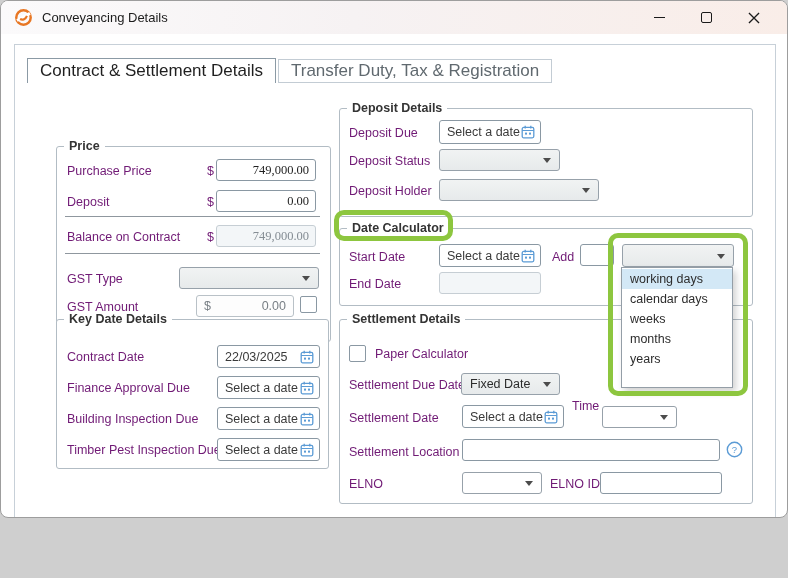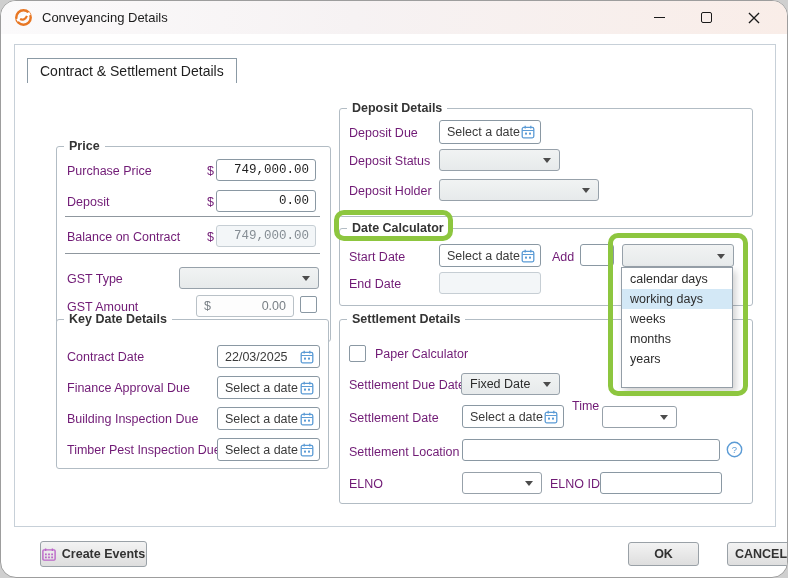--- a/index.html
+++ b/index.html
@@ -1,48 +1,48 @@
 <!DOCTYPE html>
 <html><head>
 <meta charset="utf-8">
 <style>
   * { box-sizing: border-box; margin: 0; padding: 0; }
   html,body { width:788px; height:578px; background:#cfcfcf; font-family:"Liberation Sans", sans-serif; }
   .window{
-    position:relative; width:788px; height:578px; background:#fff;
-    border:1px solid #9d9d9d; border-radius:16px; overflow:hidden;
+    position:relative; width:788px; height:518px; background:#fff;
+    border:1px solid #9d9d9d; border-radius:8px; overflow:hidden;
     font-size:12.5px; color:#3b3b3b;
   }
   
   .titlebar{
     position:absolute; left:0; top:0; width:100%; height:33px;
     display:flex; align-items:center; padding-left:13px;
     background:linear-gradient(90deg,#fbfafb 0%, #f6f2f3 45%, #f9ede8 100%);
   }
   .titlebar .title{ margin-left:9px; font-size:13px; color:#1c1c1c; }
   .winbtns{ position:absolute; right:10px; top:0; height:33px; display:flex; }
   .winbtn{ width:47px; height:33px; display:flex; align-items:center; justify-content:center; cursor:default; }
   .min-glyph{ width:11px; height:1.4px; background:#1a1a1a; display:block; }
   .max-glyph{ width:11px; height:11px; border:1.3px solid #1a1a1a; border-radius:2px; display:block; }
   
   .panel{ position:absolute; left:13px; top:43px; width:762px; height:483px;
           border:1px solid #c7d0d8; background:#fff; }
   .tabs{ position:absolute; left:26px; top:57px; display:flex; z-index:3; }
-  .tab{ height:25px; display:flex; align-items:center; padding:0 12px; background:#fff; font-size:14px; }
+  .tab{ height:25px; display:flex; align-items:center; padding:0 12px; background:#fff; font-size:17px; }
   .tab.active{ border:1px solid #8b9aa5; border-bottom:none; color:#1f1f1f; z-index:2; }
   .tab.inactive{ border:1px solid #c3ccd4; color:#60696f; margin-left:2px; height:24px; margin-top:1px; }
   
   .group{ position:absolute; border:1px solid #b2bcc4; border-radius:3px; background:#fff; }
   .legend{ position:absolute; top:-8px; left:7px; background:#fff; padding:0 5px;
            font-weight:600; color:#343434; font-size:12.5px; white-space:nowrap; line-height:15px; }
   .lbl{ position:absolute; white-space:nowrap; color:#701a75; line-height:14px; font-size:12.5px; }
   .divider{ position:absolute; height:0; border-top:1px solid #8f979e; }
   
   .textbox{ position:absolute; border:1px solid #8a98a3; border-radius:3px; background:#fff;
-            font-family:Liberation Mono, monospace; font-size:12.5px; color:#1f1f1f;
+            font-family:Liberation Serif, serif; font-size:12.5px; color:#1f1f1f;
             padding:0 6px; outline:none; }
   .textbox.num{ text-align:right; }
   .textbox.disabled{ background:#f3f6f8; border-color:#c6ced4; color:#858d94; }
   .fakebox{ position:absolute; border:1px solid #b9c1c7; border-radius:3px; background:#fdfdfd;
             display:flex; align-items:center; justify-content:space-between; padding:0 7px; color:#787f85; }
   .datepicker{ position:absolute; border:1px solid #8a98a3; border-radius:3px; background:#fff;
                display:flex; align-items:center; justify-content:space-between; padding:0 5px 0 7px;
                color:#3a3a3a; cursor:default; }
   .datepicker .dp-text{ white-space:nowrap; }
   .combo{ position:absolute; border:1px solid #97a1aa; border-radius:3px;
@@ -93,20 +93,21 @@
         <svg width="12" height="12" viewBox="0 0 10 10">
             <path d="M0.8 0.8 L9.2 9.2 M9.2 0.8 L0.8 9.2" stroke="#1a1a1a" stroke-width="1.1"></path>
           </svg>
       </div>
     </div>
   </div>
 
   <div class="panel"></div>
   <div class="tabs">
     <div class="tab active">Contract &amp; Settlement Details</div>
+    <div class="tab inactive">Transfer Duty, Tax &amp; Registration</div>
   </div>
 
   <section class="group" style="left:55px; top:107px; width:275px; height:196px;margin-top:38px;">
     <span class="legend">Price</span>
 
     <span class="lbl" style="left:10px; top:17px;">Purchase Price</span>
     <span class="lbl" style="left:150px; top:17px;">$</span>
     <input class="textbox num" style="left: 159px; top: 12px; width: 100px; height: 22px;" readonly="" value="749,000.00">
 
     <span class="lbl" style="left:10px; top:48px;">Deposit</span>
@@ -184,22 +185,22 @@
     <input class="textbox" style="left: 240px; top: 15px; width: 34px; height: 22px;" readonly="">
     <div class="combo" style="left:282px; top:15px; width:112px; height:23px;">
       <span class="arrow-down"></span>
     </div>
 
     <span class="lbl" style="left:9px; top:48px;">End Date</span>
     <input class="textbox disabled" style="left: 99px; top: 43px; width: 102px; height: 22px;" readonly="">
   </section>
 
   <div class="ddlist">
+    <div class="dditem selected">working days</div>
     <div class="dditem">calendar days</div>
-    <div class="dditem selected">working days</div>
     <div class="dditem">weeks</div>
     <div class="dditem">months</div>
     <div class="dditem">years</div>
   </div>
 
   <div class="hl" style="left:333px; top:209px; width:119px; height:31px;"></div>
   <div class="hl" style="left:607px; top:232px; width:140px; height:163px;"></div>
 
   <section class="group" style="left:55px; top:318px; width:273px; height:150px;">
     <span class="legend">Key Date Details</span>

